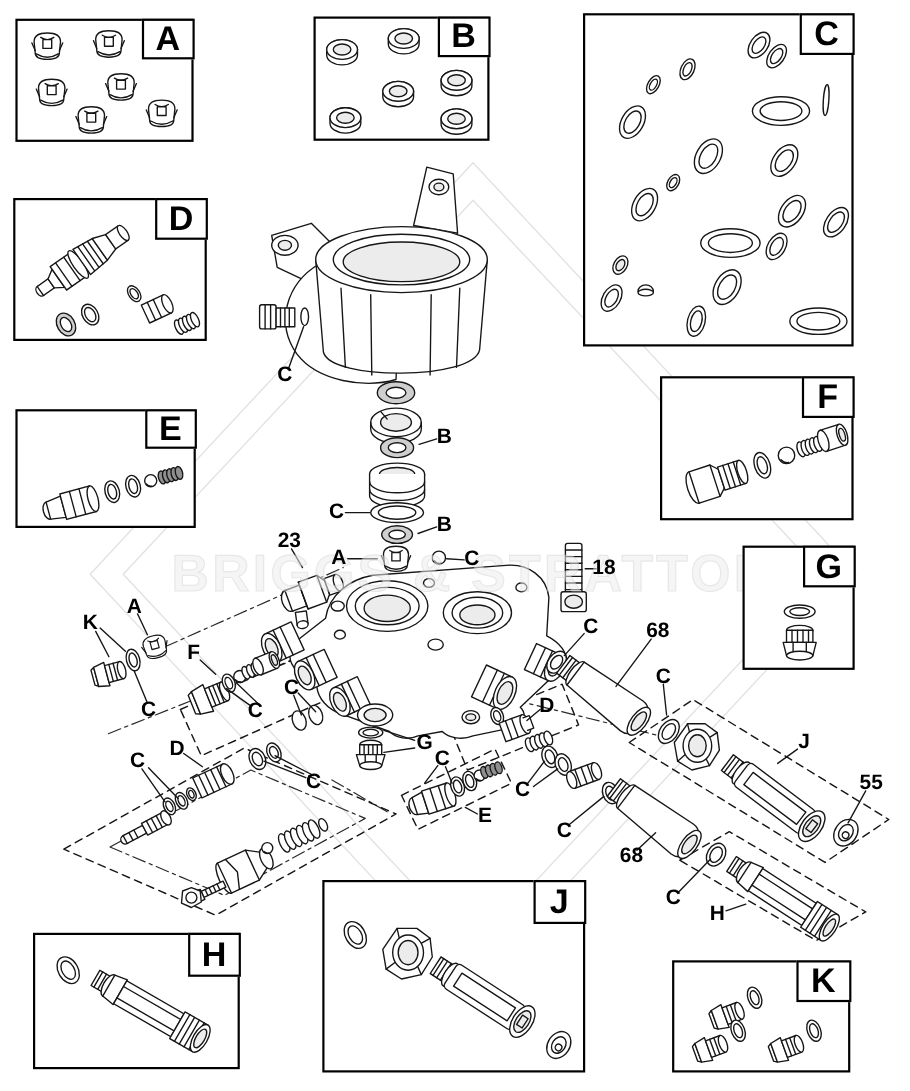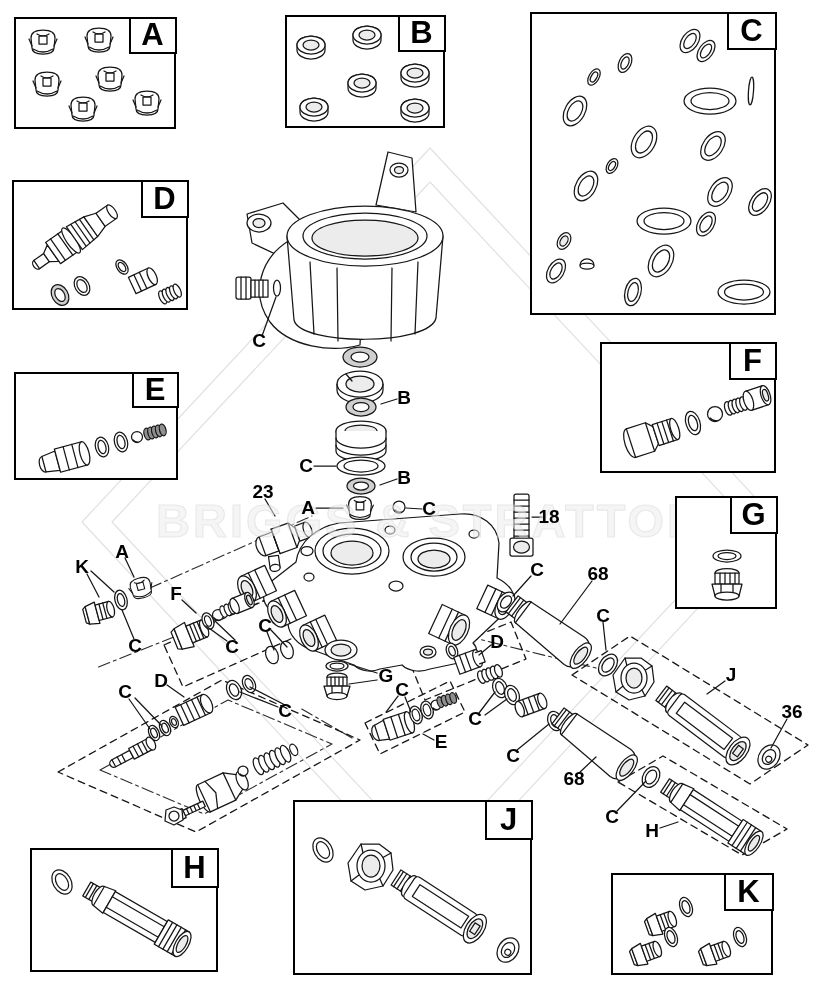--- a/index.html
+++ b/index.html
@@ -902,20 +902,20 @@
   <span class="co" style="left:135px;top:646px">C</span>
   <span class="co" style="left:232px;top:647px">C</span>
   <span class="co" style="left:497px;top:642px">D</span>
   <span class="co" style="left:386px;top:676px">G</span>
   <span class="co" style="left:161px;top:681px">D</span>
   <span class="co" style="left:402px;top:690px">C</span>
   <span class="co" style="left:125px;top:692px">C</span>
   <span class="co" style="left:285px;top:711px">C</span>
   <span class="co" style="left:475px;top:719px">C</span>
   <span class="co" style="left:731px;top:675px">J</span>
-  <span class="co" style="left:792px;top:712px">36</span>
+  <span class="co" style="left:792px;top:712px">55</span>
   <span class="co" style="left:441px;top:742px">E</span>
   <span class="co" style="left:513px;top:756px">C</span>
   <span class="co" style="left:574px;top:779px">68</span>
   <span class="co" style="left:612px;top:817px">C</span>
   <span class="co" style="left:652px;top:831px">H</span>
 
 </div>
 
 </body></html>

